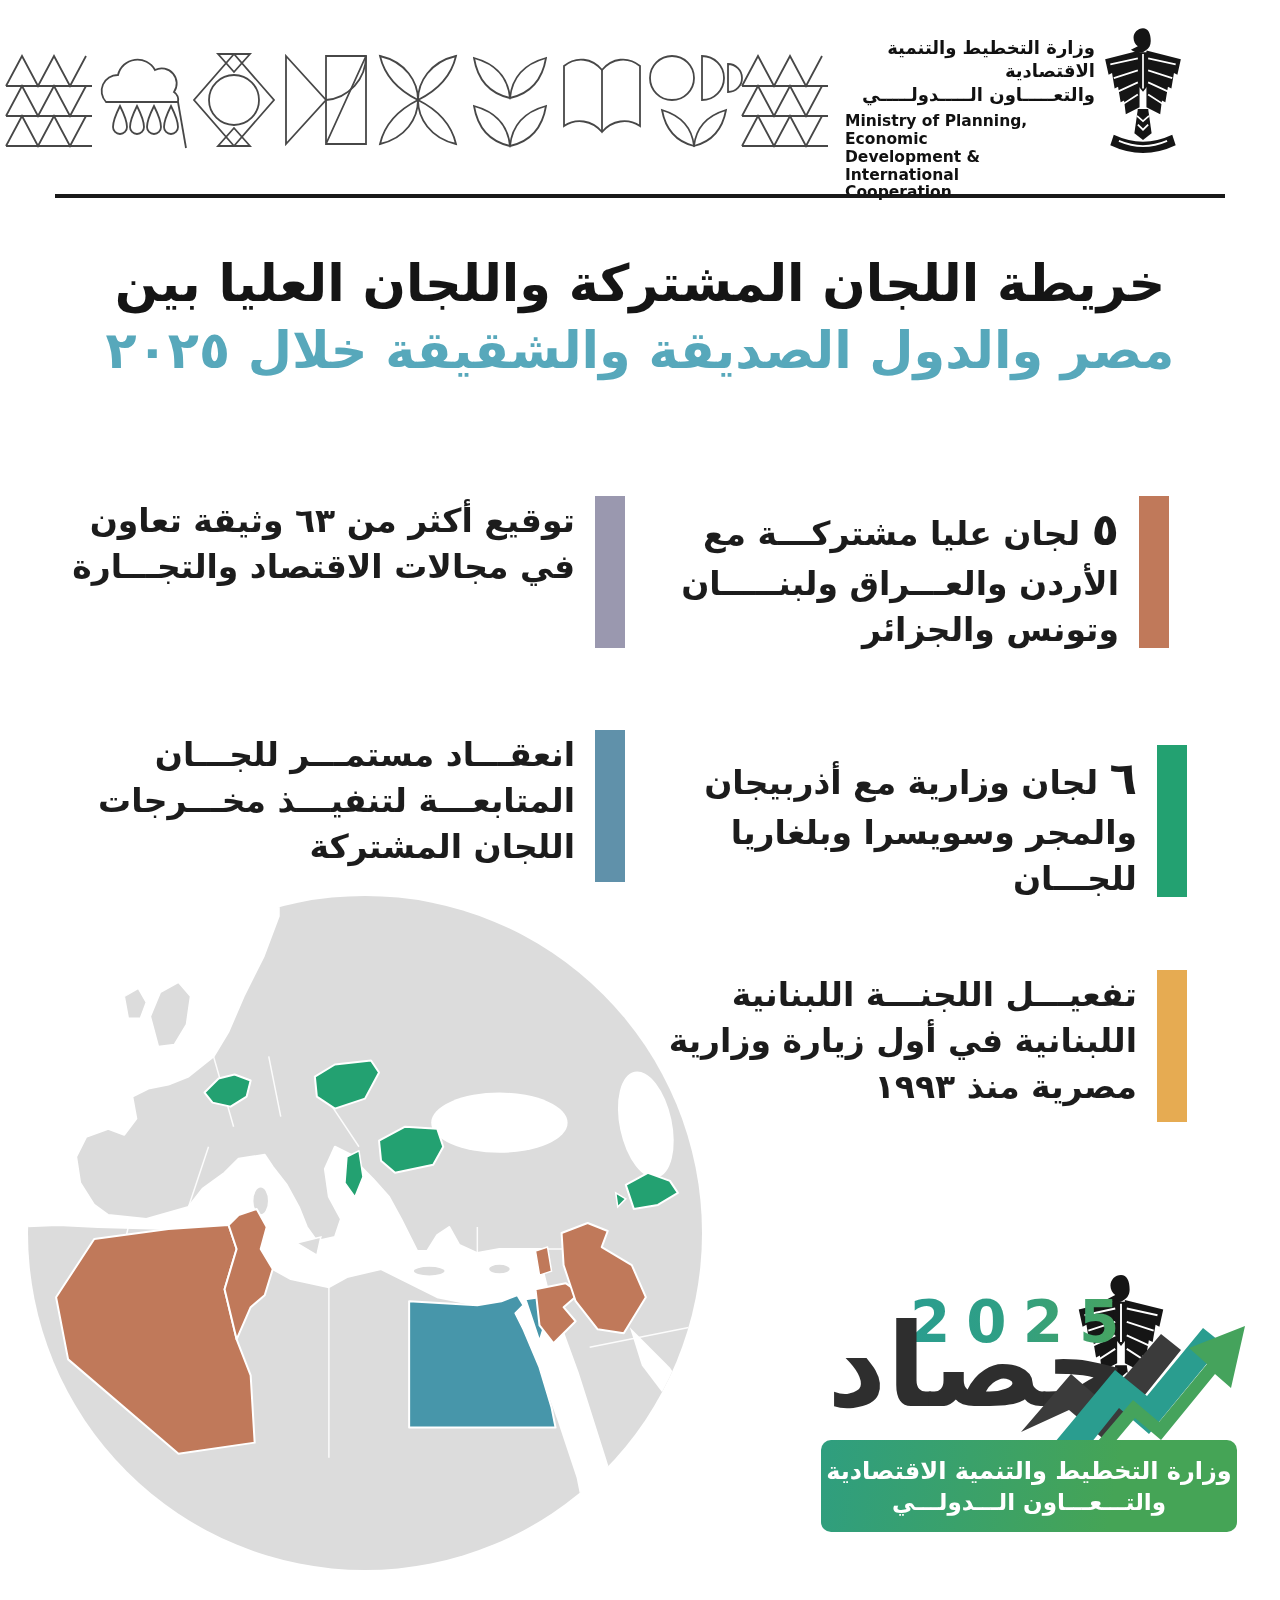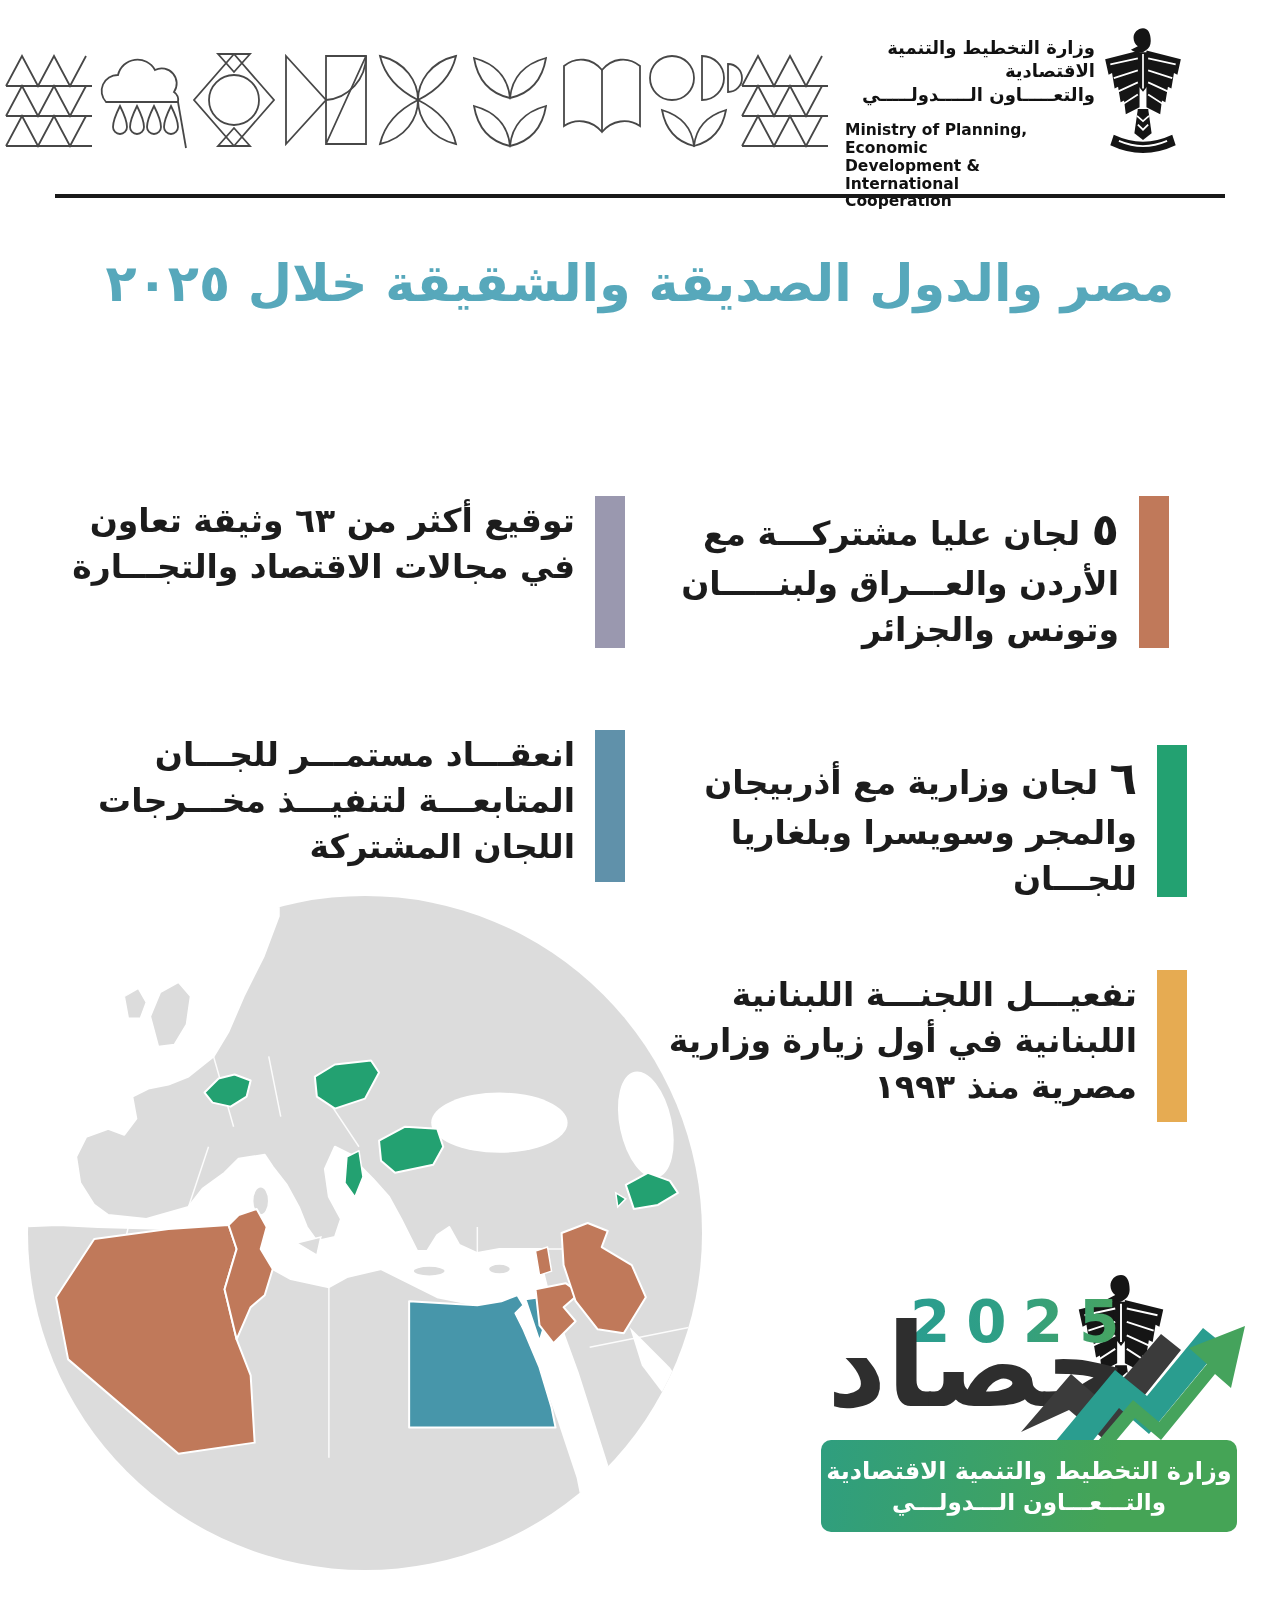--- a/index.html
+++ b/index.html
@@ -5,21 +5,21 @@
   html,body{margin:0;padding:0;}
   body{
     width:1280px;height:1600px;position:relative;overflow:hidden;
     background:#ffffff;font-family:"DejaVu Sans",sans-serif;
   }
   
   .pattern{position:absolute;left:0;top:30px;width:830px;height:132px;}
   .ministry{position:absolute;top:36px;left:845px;width:250px;}
   .ministry .ar{direction:rtl;text-align:right;font-weight:bold;font-size:18px;
     line-height:1.3;color:#111;}
-  .ministry .en{font-weight:bold;font-size:15.5px;line-height:1.15;color:#111;margin-top:16px;}
+  .ministry .en{font-weight:bold;font-size:15.5px;line-height:1.15;color:#111;margin-top:7px;}
   .header-eagle{position:absolute;left:1100px;top:26px;width:86px;height:130px;}
   .divider{position:absolute;top:194px;left:55px;right:55px;height:4px;background:#191919;}
   
   .title{position:absolute;top:250px;left:0;right:0;text-align:center;direction:rtl;
     font-weight:bold;font-size:51px;line-height:1.32;}
   .title .t1{color:#151515;}
   .title .t2{color:#57a8bb;}
   
   .stat{position:absolute;display:flex;direction:rtl;gap:20px;margin-top:10px;}
   .stat .bar{width:30px;height:152px;flex:none;}
@@ -141,20 +141,21 @@
     <div>Cooperation</div>
   </div>
 </div>
 <svg class="header-eagle" viewBox="0 0 100 150">
   <use href="#eagle"></use>
 </svg>
 
 <div class="divider"></div>
 
 <div class="title">
+  <div class="t1">خريطة اللجان المشتركة واللجان العليا بين</div>
   <div class="t2">مصر والدول الصديقة والشقيقة خلال ٢٠٢٥</div>
 </div>
 
 <div class="stat stat1">
   <div class="bar bar-orange"></div>
   <div class="lines">
     <div class="line"><span class="num">٥</span> <span>لجان عليا مشتركـــة مع</span></div>
     <div class="line">الأردن والعـــراق ولبنـــــان</div>
     <div class="line">وتونس والجزائر</div>
   </div>

